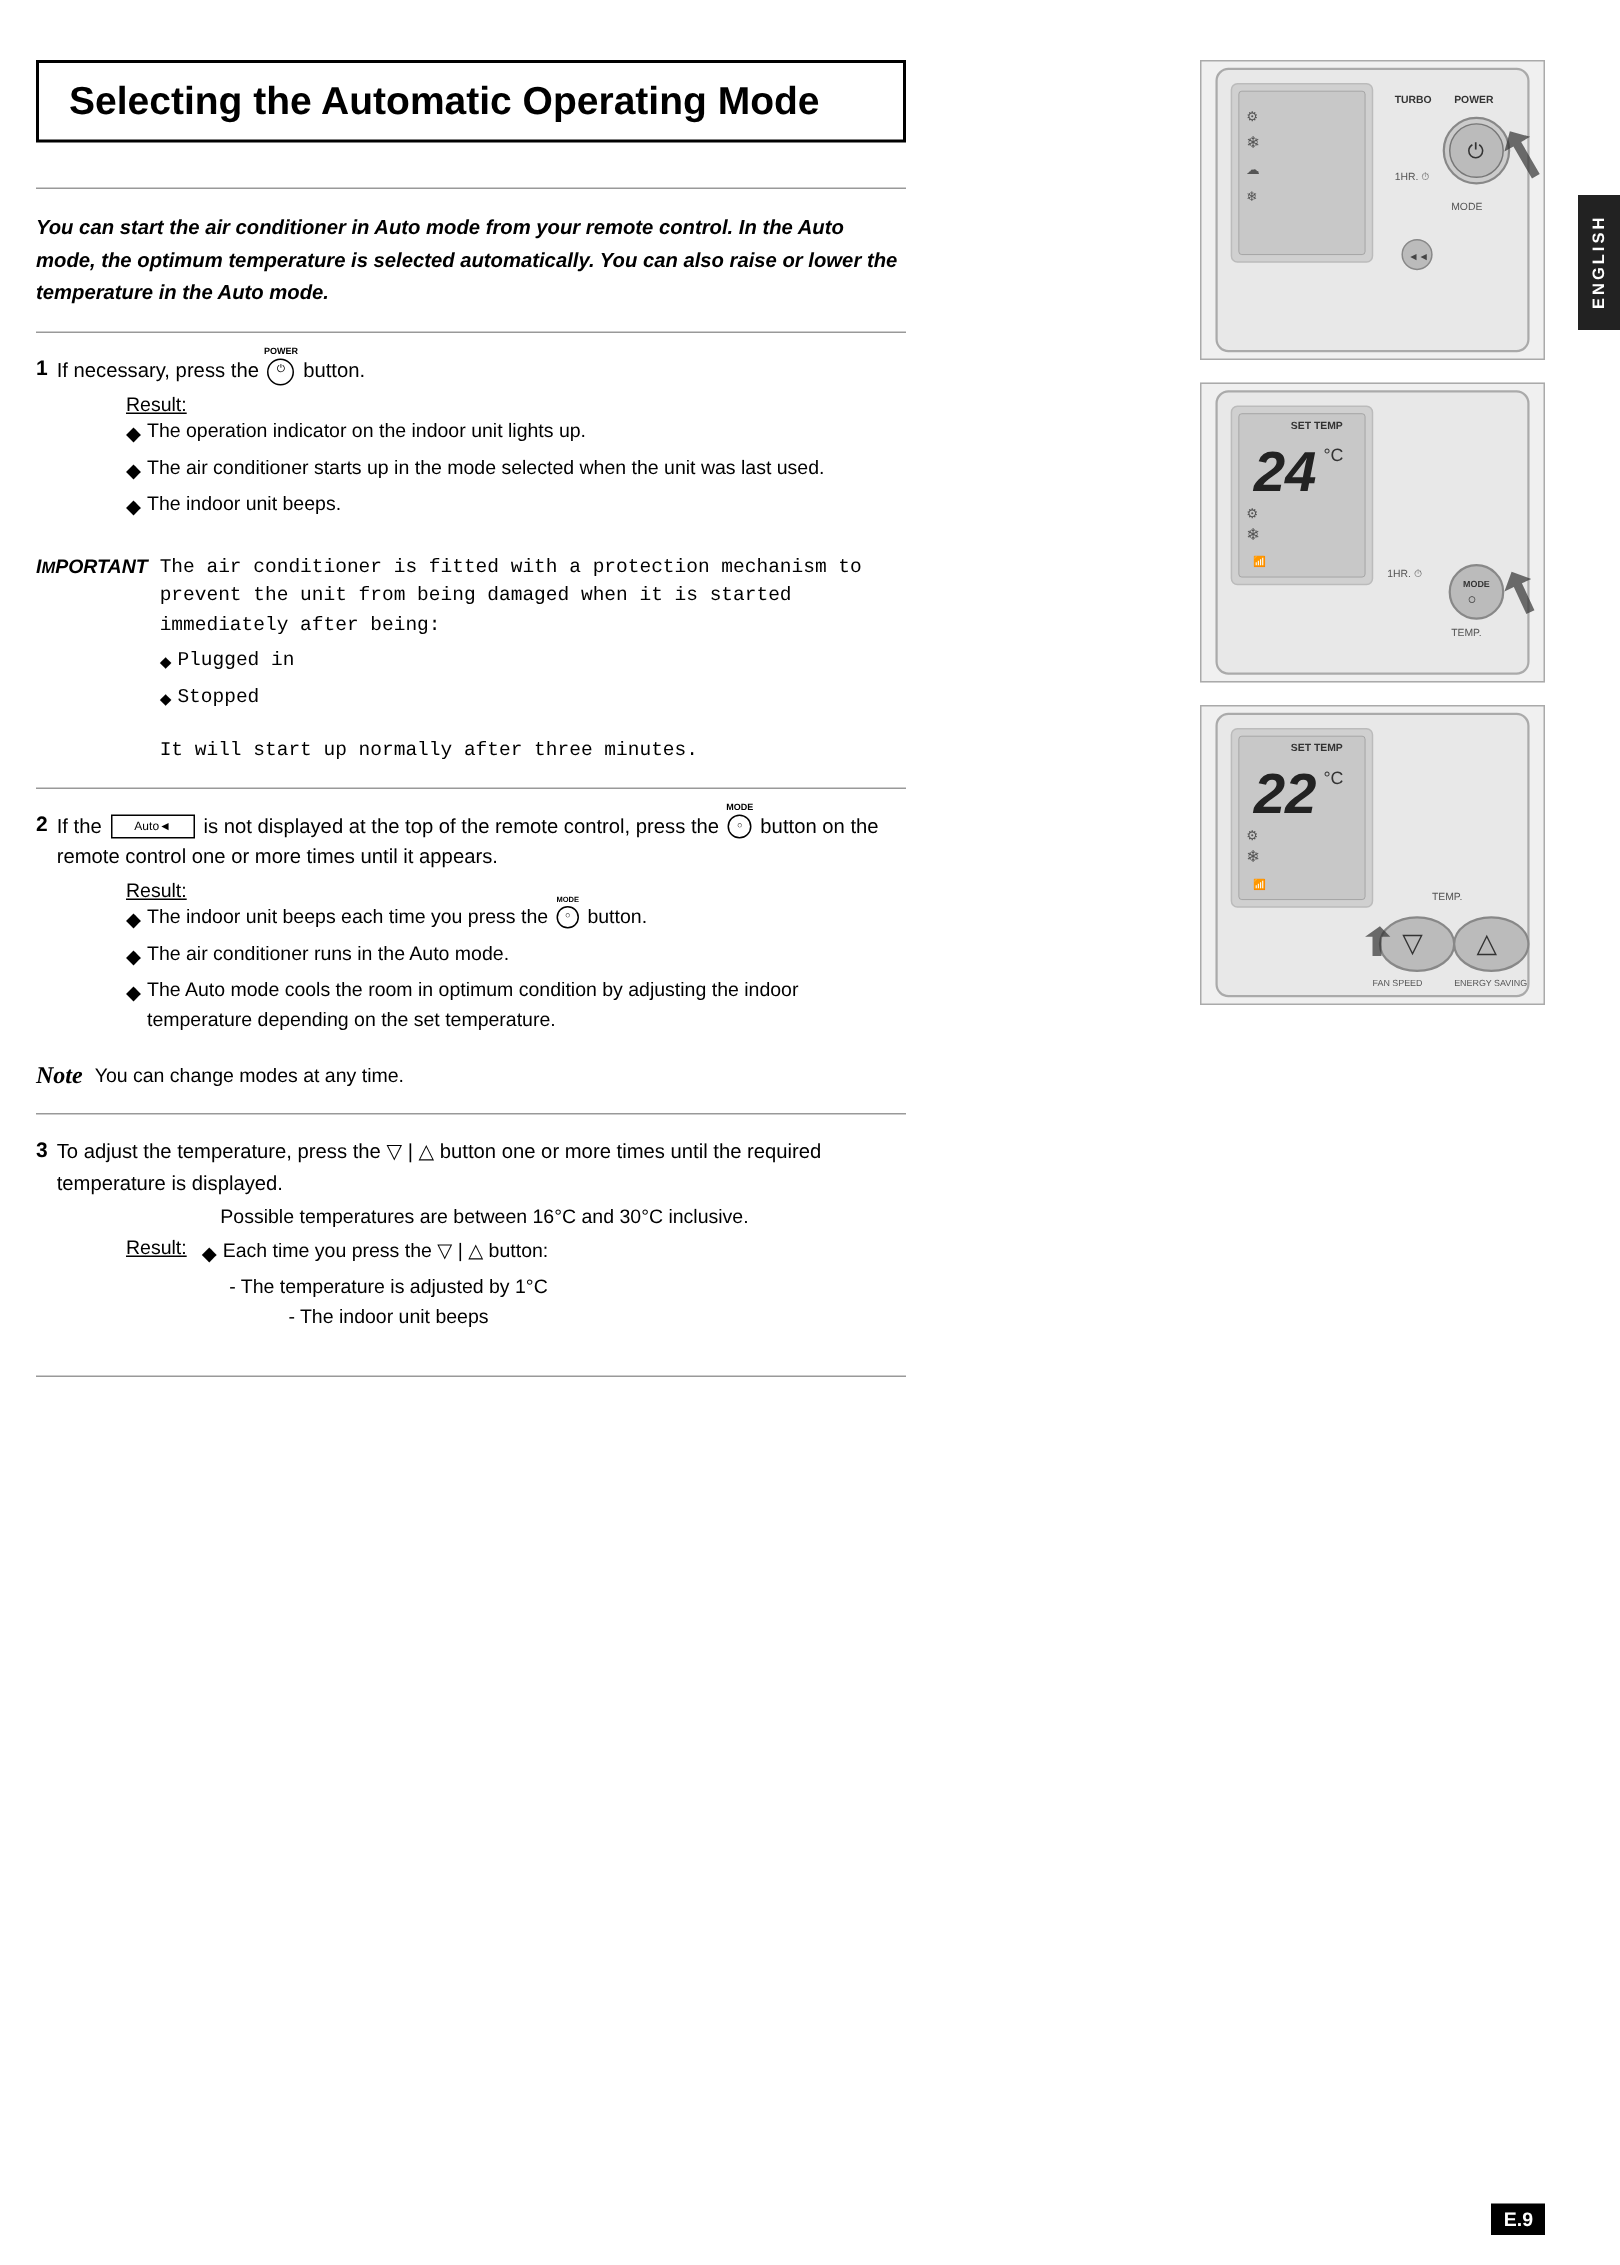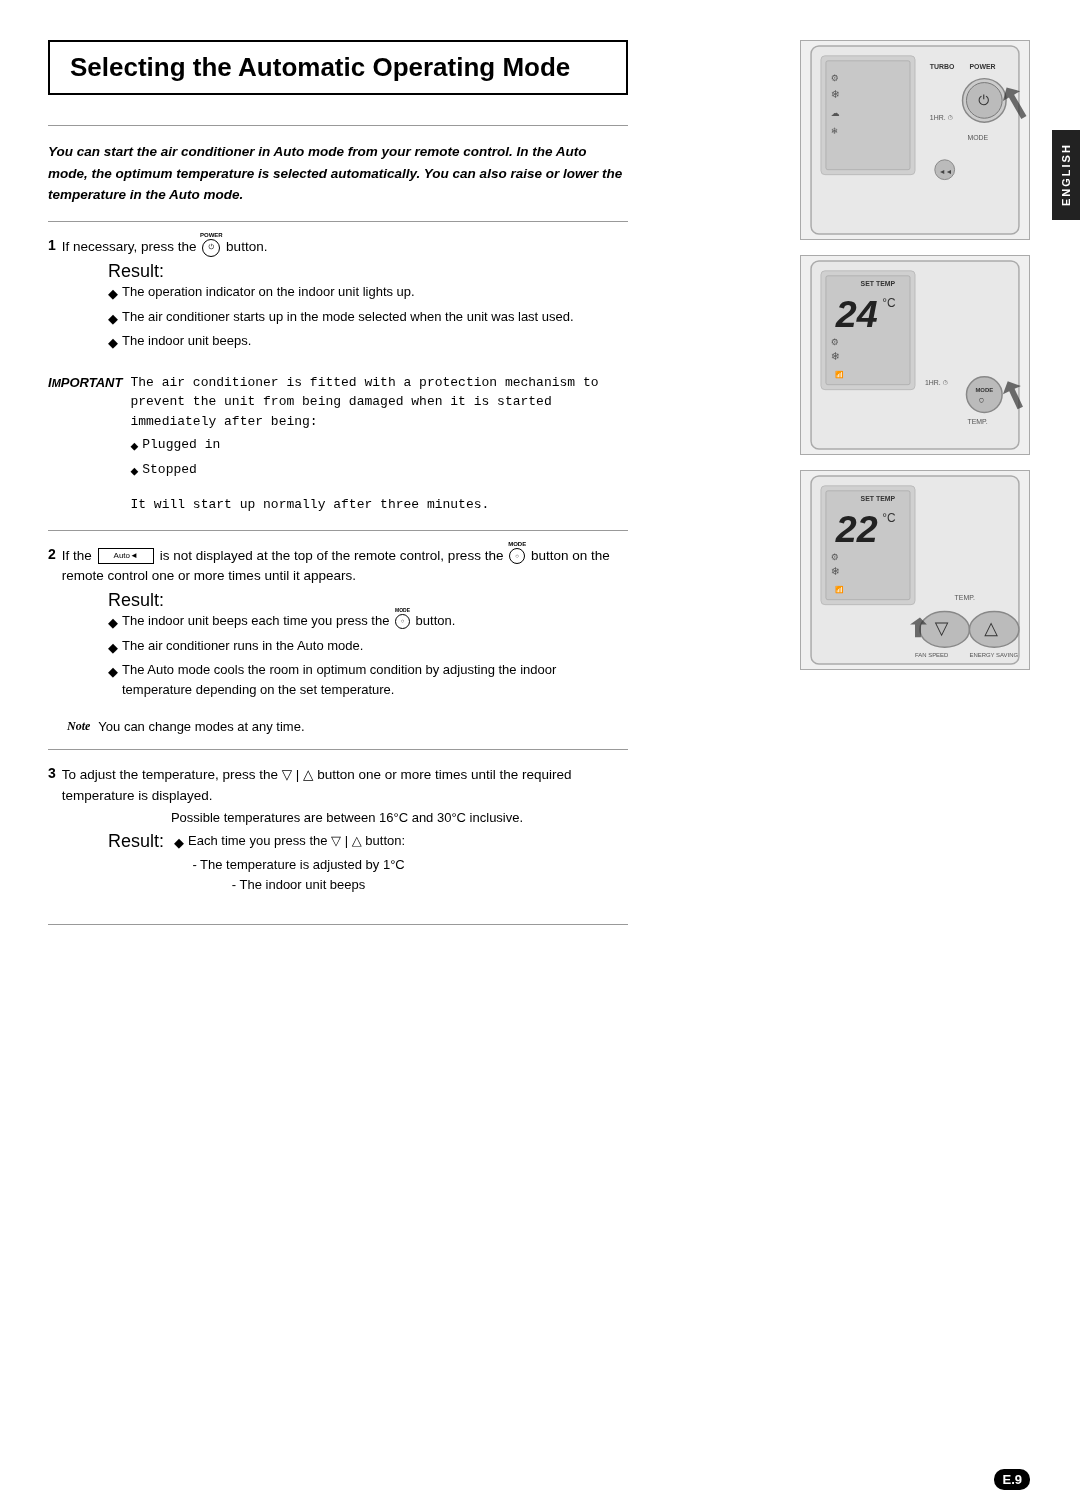--- a/index.html
+++ b/index.html
@@ -30,21 +30,21 @@
       font-weight: bold;
       letter-spacing: 2px;
       writing-mode: vertical-rl;
       text-orientation: mixed;
       transform: rotate(180deg);
     }
 
     
     .main-content {
       position: absolute;
-      left: 48px;
+      left: 24px;
       top: 40px;
       width: 580px;
     }
 
     
     .title-box {
       border: 2px solid #000;
       padding: 10px 20px;
       margin-bottom: 30px;
     }
@@ -87,21 +87,22 @@
       gap: 6px;
       margin-bottom: 4px;
     }
 
     .result-block {
       margin-left: 60px;
       margin-top: 4px;
     }
 
     .result-label {
-      font-size: 18px;
+      text-decoration: underline;
+      font-size: 13px;
       display: inline-block;
       margin-right: 6px;
     }
 
     .bullet-item {
       display: flex;
       align-items: flex-start;
       gap: 4px;
       margin-bottom: 3px;
       font-size: 13px;
@@ -211,21 +212,21 @@
     
     .page-num {
       position: absolute;
       bottom: 20px;
       right: 50px;
       font-size: 13px;
       font-weight: bold;
       background: #000;
       color: #fff;
       padding: 3px 8px;
-      border-radius: 10px;
+      border-radius: 0;
     }
 
     
     .sub-bullet {
       margin-left: 18px;
       font-size: 13px;
       line-height: 1.5;
       text-align: center;
     }
 
@@ -340,21 +341,21 @@
         <span>The air conditioner runs in the Auto mode.</span>
       </div>
       <div class="bullet-item">
         <span class="diamond">◆</span>
         <span>The Auto mode cools the room in optimum condition by adjusting the indoor temperature depending on the set temperature.</span>
       </div>
     </div>
   </div>
 
   <div class="note-block">
-    <span class="note-label" style="font-family: Georgia, serif; font-style:italic; font-weight:bold; font-size:12px;margin-left:19px;">Note</span>
+    <span class="note-label" style="font-family: Georgia, serif; font-style:italic; font-weight:bold; font-size:16px;">Note</span>
     <span style="font-size:13px;">You can change modes at any time.</span>
   </div>
 
   <hr class="h-rule">
 
   <div class="step">
     <div class="step-line">
       <span class="step-number">3</span>
       <span class="step-text">
         To adjust the temperature, press the ▽ | △ button one or more times until the required temperature is displayed.

